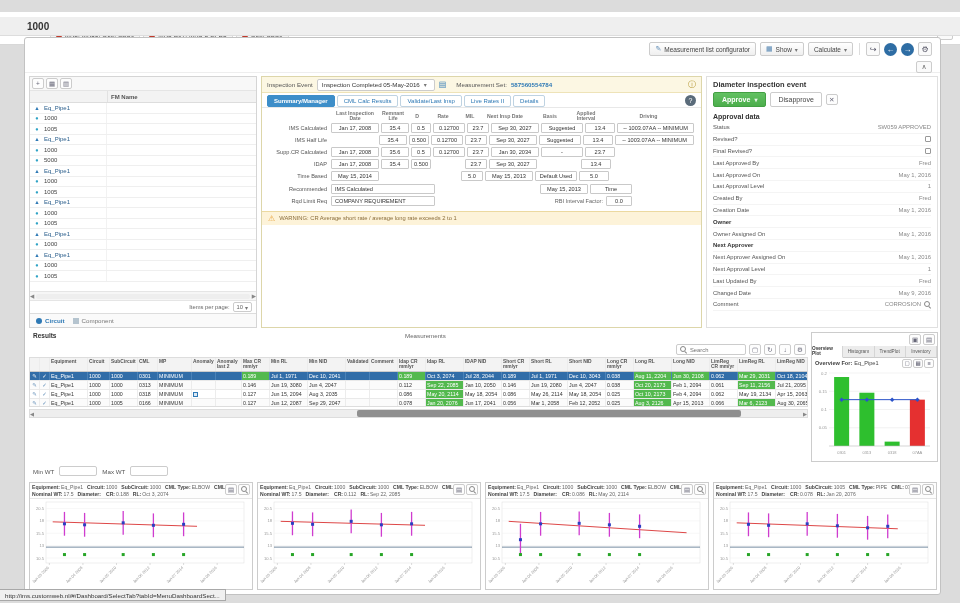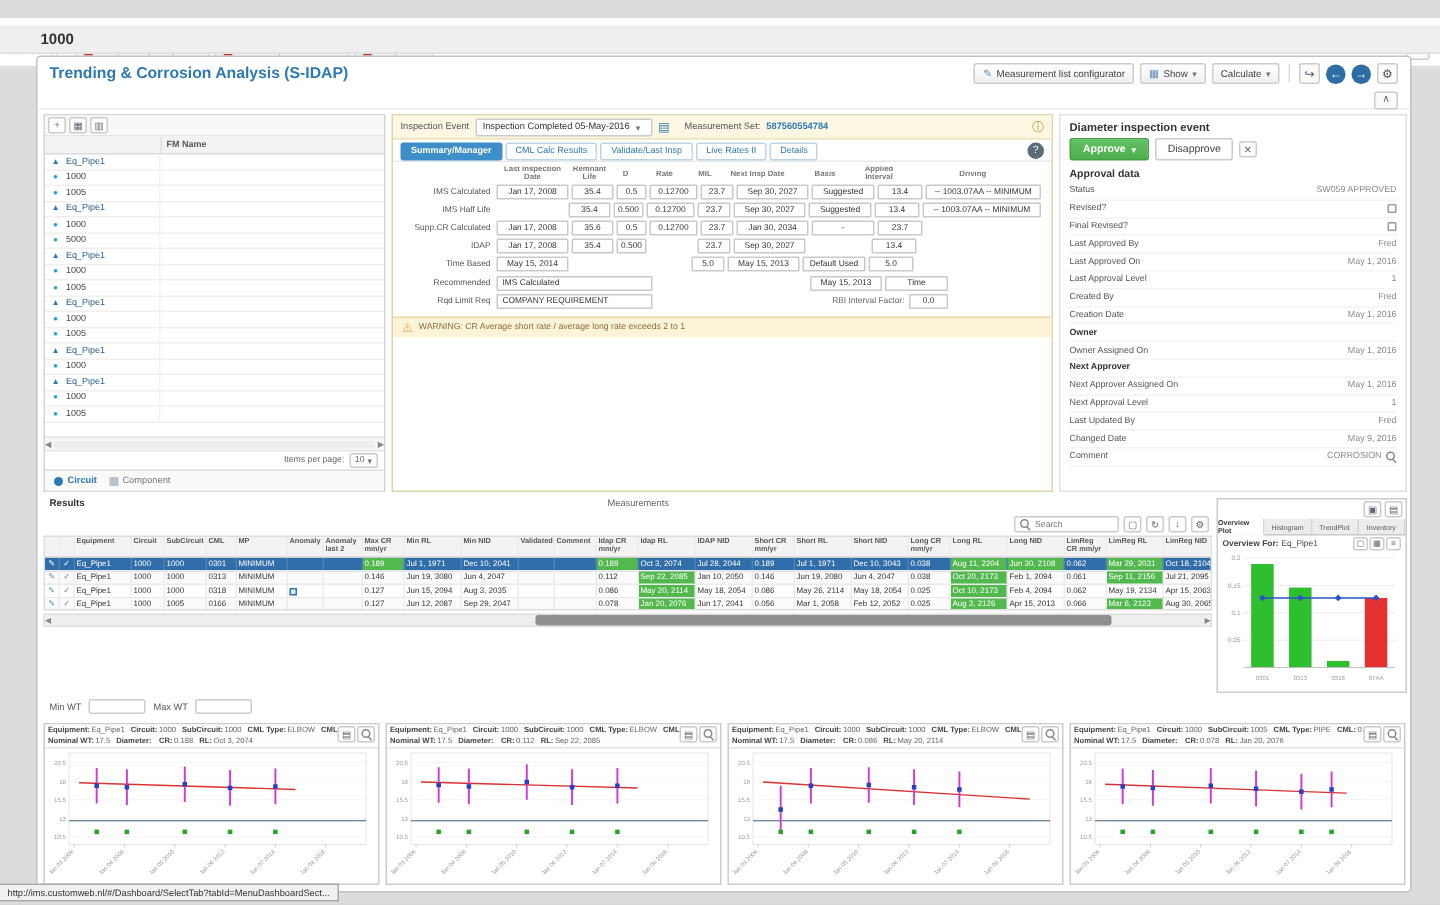--- a/index.html
+++ b/index.html
@@ -173,21 +173,20 @@
     <button class="mini-btn"><span>∧</span></button>
   </div>
 
   <div class="subbar">
     <span class="subbar-title">1000</span>
   </div>
 
   <div class="card">
 
     <div class="title-row">
-      <span class="page-title">Trending &amp; Corrosion Analysis (S-IDAP)</span>
       <div class="title-actions">
         <button class="btn-sm">
           <span class="i">✎</span>
           <span>Measurement list configurator</span>
         </button>
         <button class="btn-sm">
           <span class="i">▦</span>
           <span>Show</span>
           <span class="car">▾</span>
         </button>

